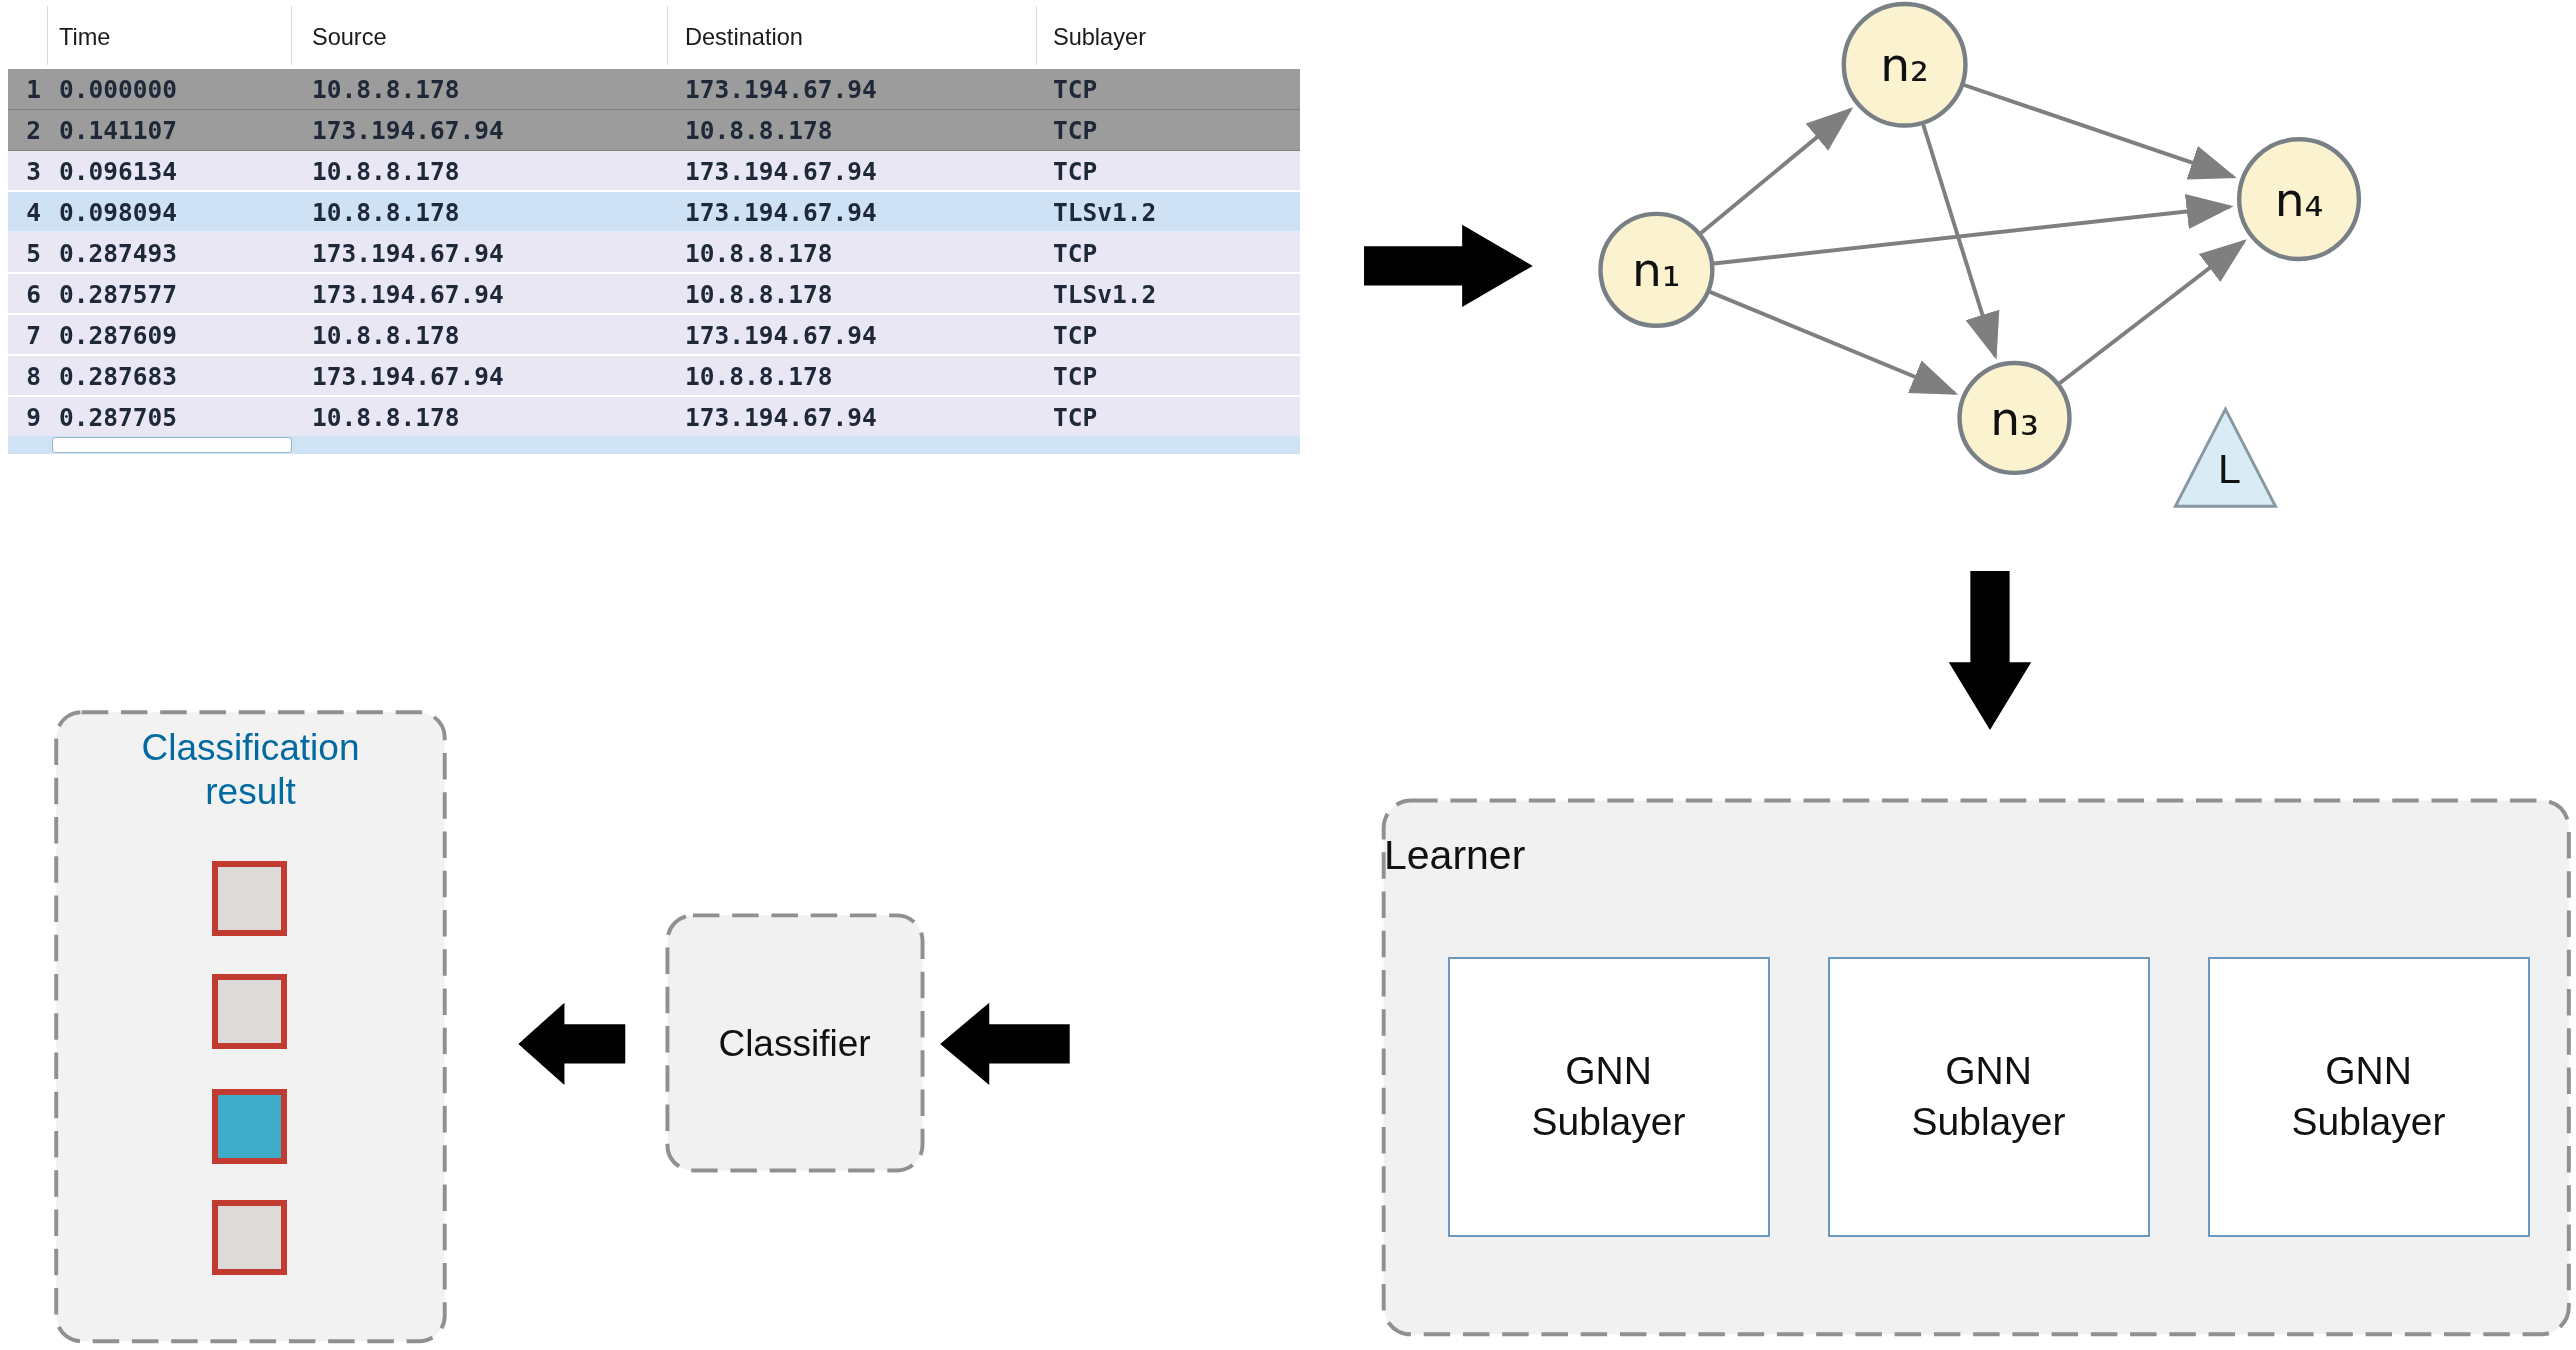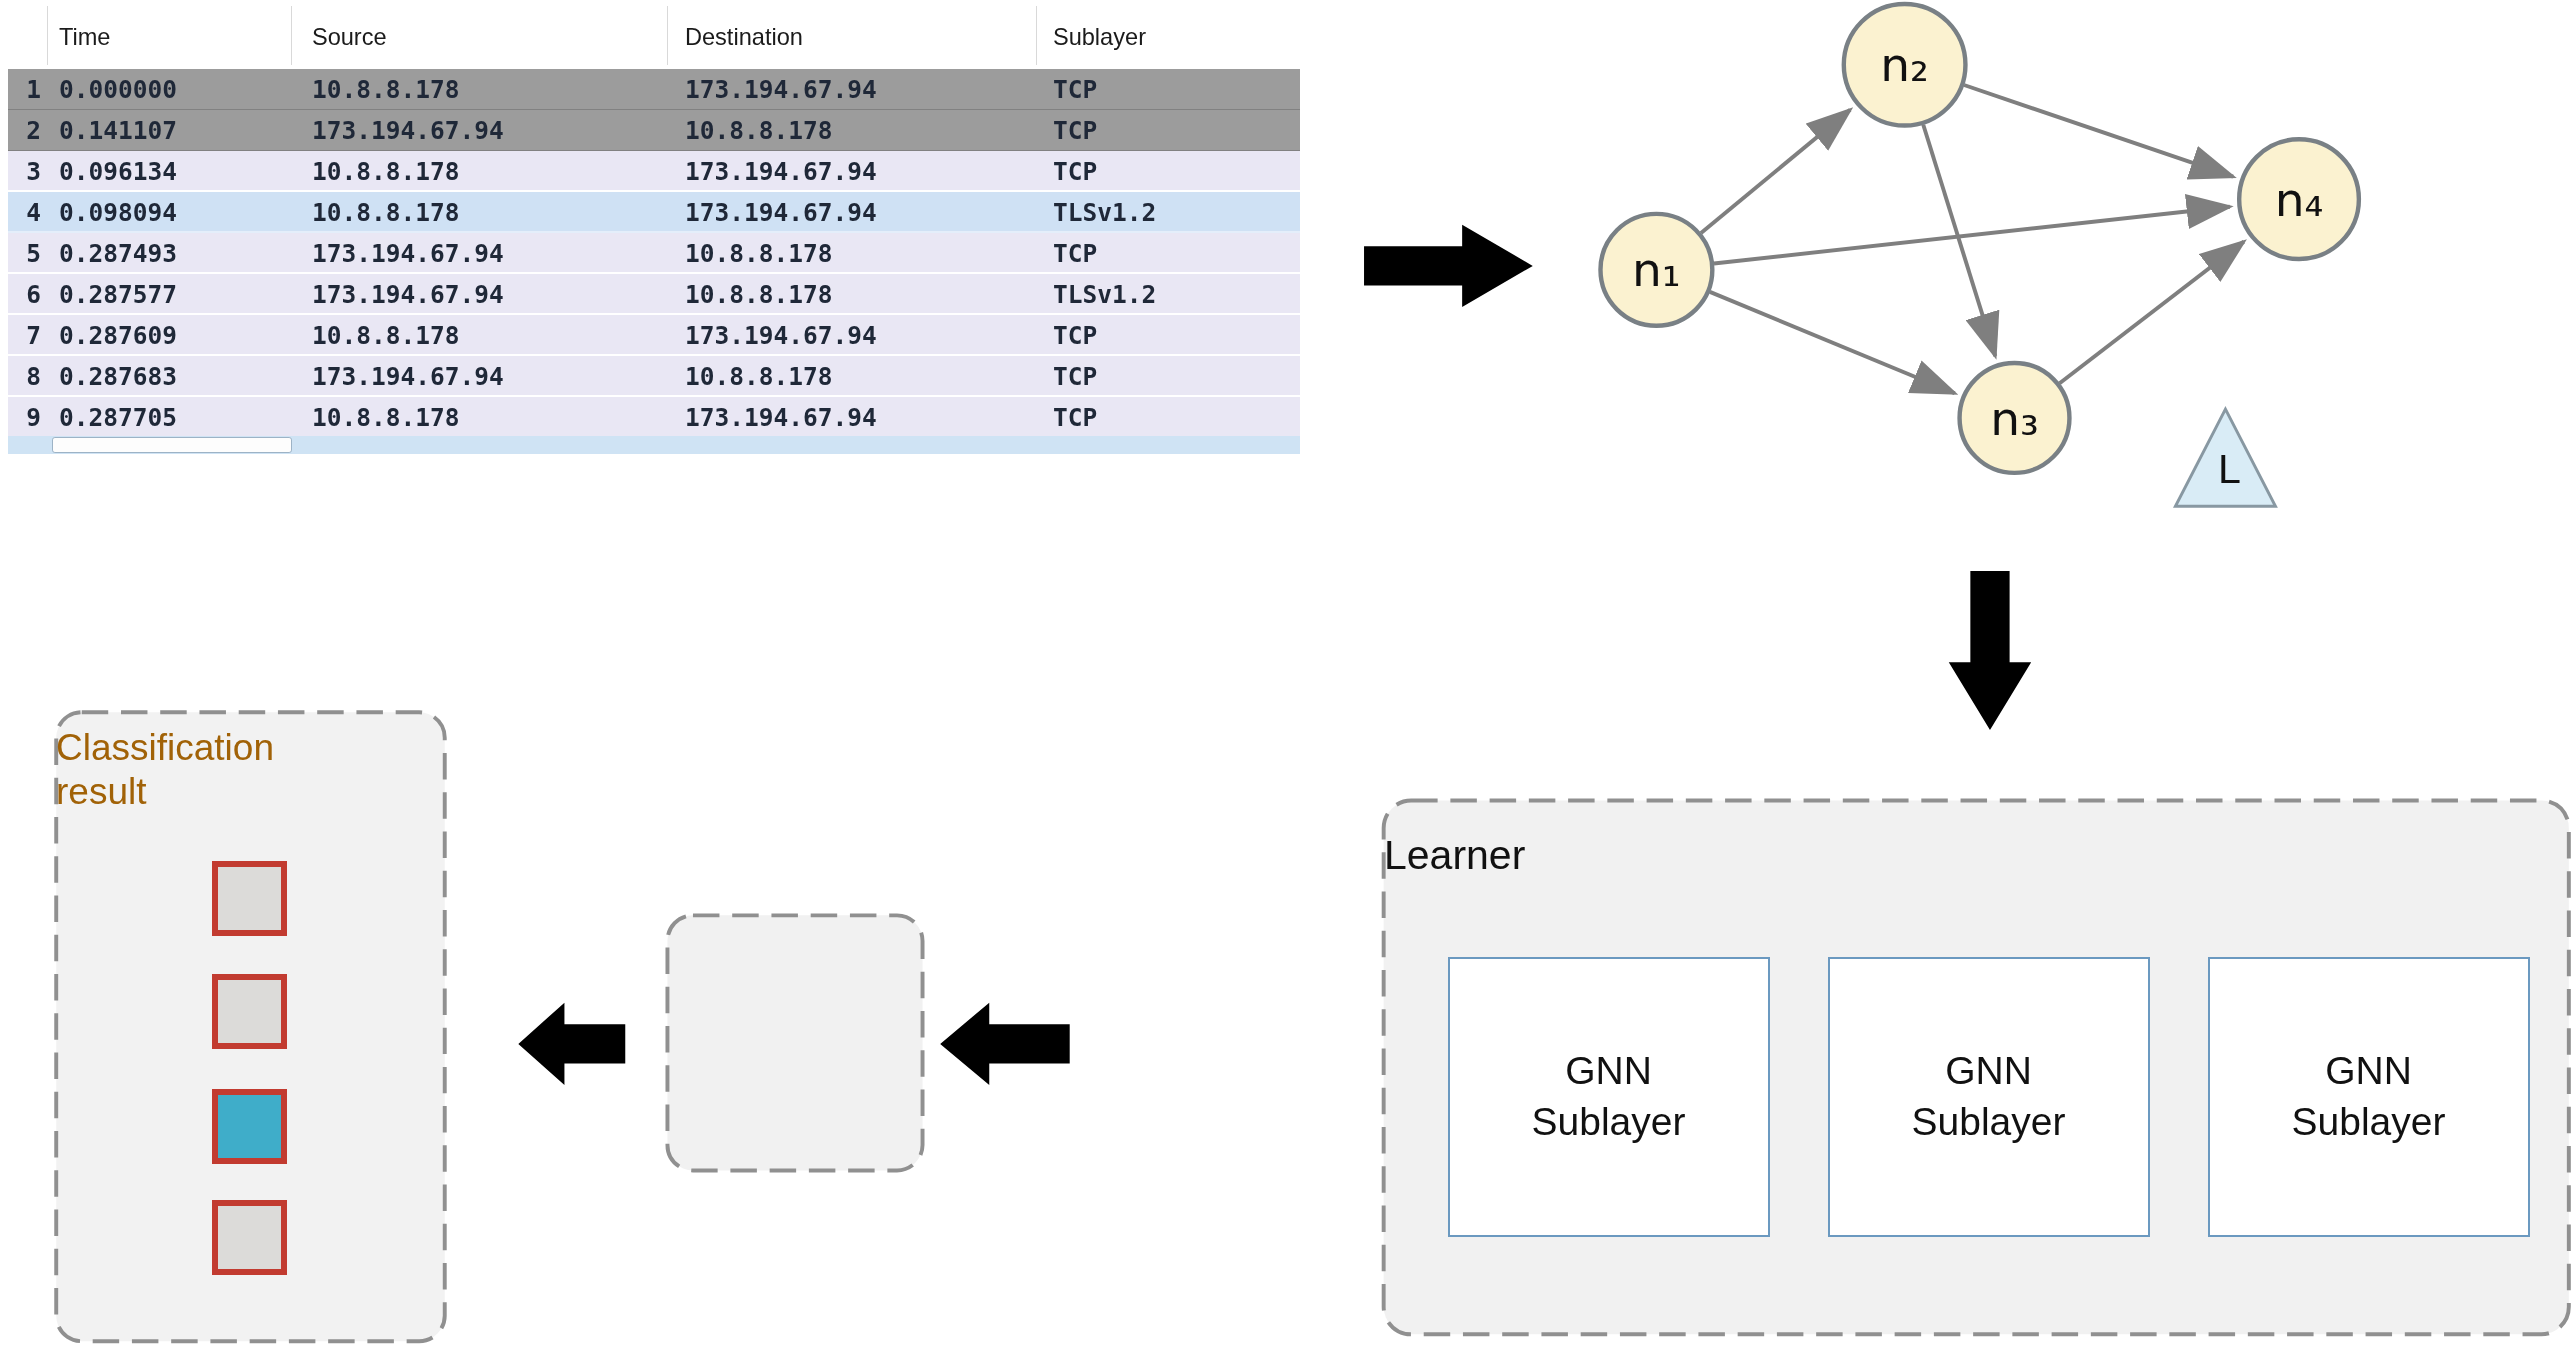--- a/index.html
+++ b/index.html
@@ -46,22 +46,22 @@
            display:flex;align-items:center;justify-content:center;text-align:center;
            font-size:39px;line-height:1.3;color:#111;white-space:pre-line;margin-left:24px;}
 
   
   .classifier{position:absolute;left:667px;top:916px;width:255px;height:255px;
               display:flex;align-items:center;justify-content:center;}
   .classifier-label{font-size:37px;color:#111;}
 
   
   .result{position:absolute;left:56px;top:712px;width:389px;height:629px;}
-  .result-title{position:absolute;left:0;right:0;top:13.7px;
-                font-size:37px;line-height:1.2;color:#a16207;white-space:pre-line;}
+  .result-title{position:absolute;left:0;right:0;top:13.7px;text-align:center;
+                font-size:37px;line-height:1.2;color:#0369a1;white-space:pre-line;}
   .rsq{position:absolute;left:156px;width:63px;height:63px;border:6.9px solid #c23b30;}
   .rsq--gray{background:#dcdbd9}
   .rsq--teal{background:#3fadc9}
   .rsq:nth-of-type(1){top:149px}.rsq:nth-of-type(2){top:262px}
   .rsq:nth-of-type(3){top:377px}.rsq:nth-of-type(4){top:488px}
 </style>
 </head>
 <body>
 
 <div class="canvas">
@@ -191,20 +191,23 @@
       <div class="gnn-row">
           <div class="gnn-box">GNN
 Sublayer</div>
           <div class="gnn-box">GNN
 Sublayer</div>
           <div class="gnn-box">GNN
 Sublayer</div>
         </div>
     </div>
 
+    <div class="classifier">
+      <div class="classifier-label">Classifier</div>
+    </div>
 
     <div class="result">
       <div class="result-title">Classification
 result</div>
       <div>
           <div class="rsq rsq--gray"></div>
           <div class="rsq rsq--gray"></div>
           <div class="rsq rsq--teal"></div>
           <div class="rsq rsq--gray"></div>
         </div>

